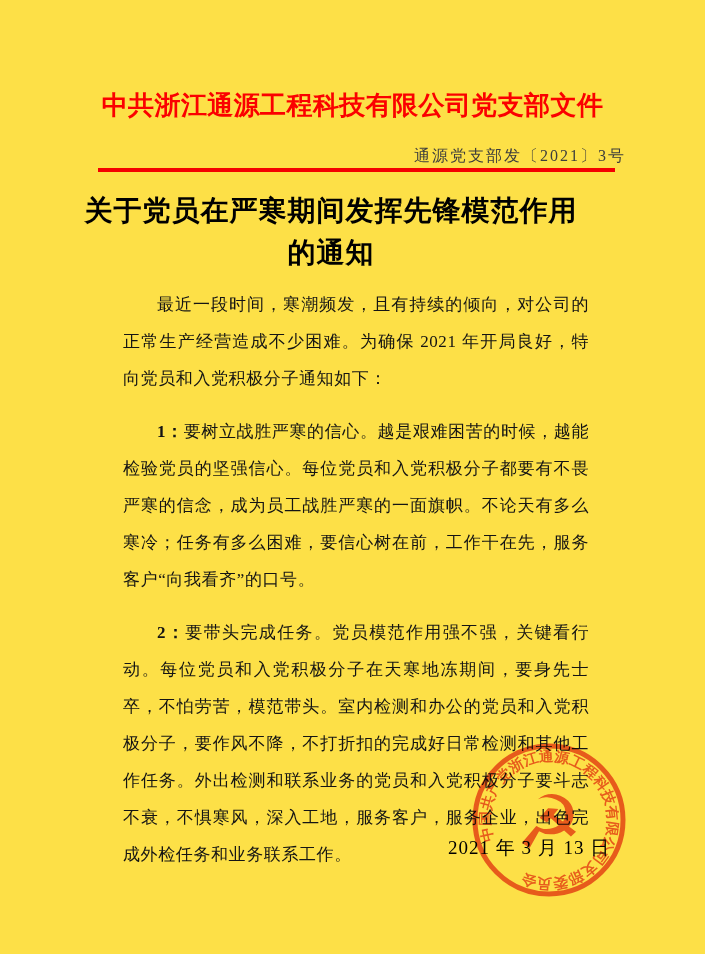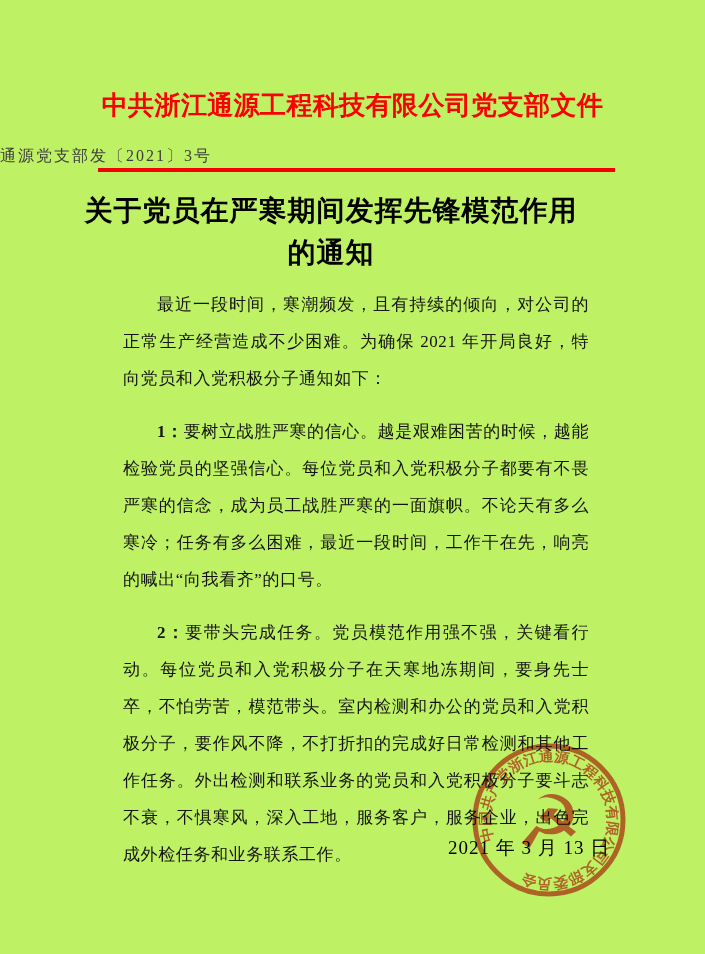--- a/index.html
+++ b/index.html
@@ -4,21 +4,21 @@
 <style>
   html, body {
     margin: 0;
     padding: 0;
     background: #ffffff;
   }
   .page {
     position: relative;
     width: 705px;
     height: 954px;
-    background: #bef264;
+    background: #fde047;
     overflow: hidden;
     font-family: "Liberation Serif", "DejaVu Serif", serif;
   }
   .org-title {
     position: absolute;
     left: 0;
     top: 88px;
     width: 705px;
     text-align: center;
     font-family: "Liberation Sans", "DejaVu Sans", sans-serif;
@@ -26,25 +26,26 @@
     font-size: 26px;
     letter-spacing: 0.4px;
     color: #fb0000;
     white-space: nowrap;
   }
   .doc-number {
     position: absolute;
     left: 0;
     top: 146px;
     width: 580px;
-    text-align: left;
+    text-align: right;
     font-size: 16px;
     letter-spacing: 2px;
     color: #3d3d3d;
     white-space: nowrap;
+    padding-left: 46px;
   }
   .red-rule {
     position: absolute;
     left: 98px;
     top: 168px;
     width: 517px;
     height: 4px;
     background: #f40000;
   }
   .doc-title {
@@ -114,21 +115,21 @@
 
   <div class="red-rule"></div>
 
   <div class="doc-title">
     <div>关于党员在严寒期间发挥先锋模范作用</div>
     <div>的通知</div>
   </div>
 
   <div class="body-text">
     <p><span>最近一段时间，寒潮频发，且有持续的倾向，对公司的正常生产经营造成不少困难。为确保 2021 年开局良好，特向党员和入党积极分子通知如下：</span></p>
-    <p><b class="lead">1：</b><span>要树立战胜严寒的信心。越是艰难困苦的时候，越能检验党员的坚强信心。每位党员和入党积极分子都要有不畏严寒的信念，成为员工战胜严寒的一面旗帜。不论天有多么寒冷；任务有多么困难，最近一段时间，工作干在先，响亮的喊出“向我看齐”的口号。</span></p>
+    <p><b class="lead">1：</b><span>要树立战胜严寒的信心。越是艰难困苦的时候，越能检验党员的坚强信心。每位党员和入党积极分子都要有不畏严寒的信念，成为员工战胜严寒的一面旗帜。不论天有多么寒冷；任务有多么困难，要信心树在前，工作干在先，服务客户“向我看齐”的口号。</span></p>
     <p><b class="lead">2：</b><span>要带头完成任务。党员模范作用强不强，关键看行动。每位党员和入党积极分子在天寒地冻期间，要身先士卒，不怕劳苦，模范带头。室内检测和办公的党员和入党积极分子，要作风不降，不打折扣的完成好日常检测和其他工作任务。外出检测和联系业务的党员和入党积极分子要斗志不衰，不惧寒风，深入工地，服务客户，服务企业，出色完成外检任务和业务联系工作。</span></p>
   </div>
 
   <div class="doc-date">2021 年 3 月 13 日</div>
 
   <svg class="seal" viewBox="0 0 168 168">
     <defs>
       <path id="seal-ring-path" d="M 28.6 104.2 A 59 59 0 1 1 54.5 135.1" fill="none"></path>
     </defs>
     <circle cx="84" cy="84" r="74" fill="none" stroke="#e4473d" stroke-width="5"></circle>

